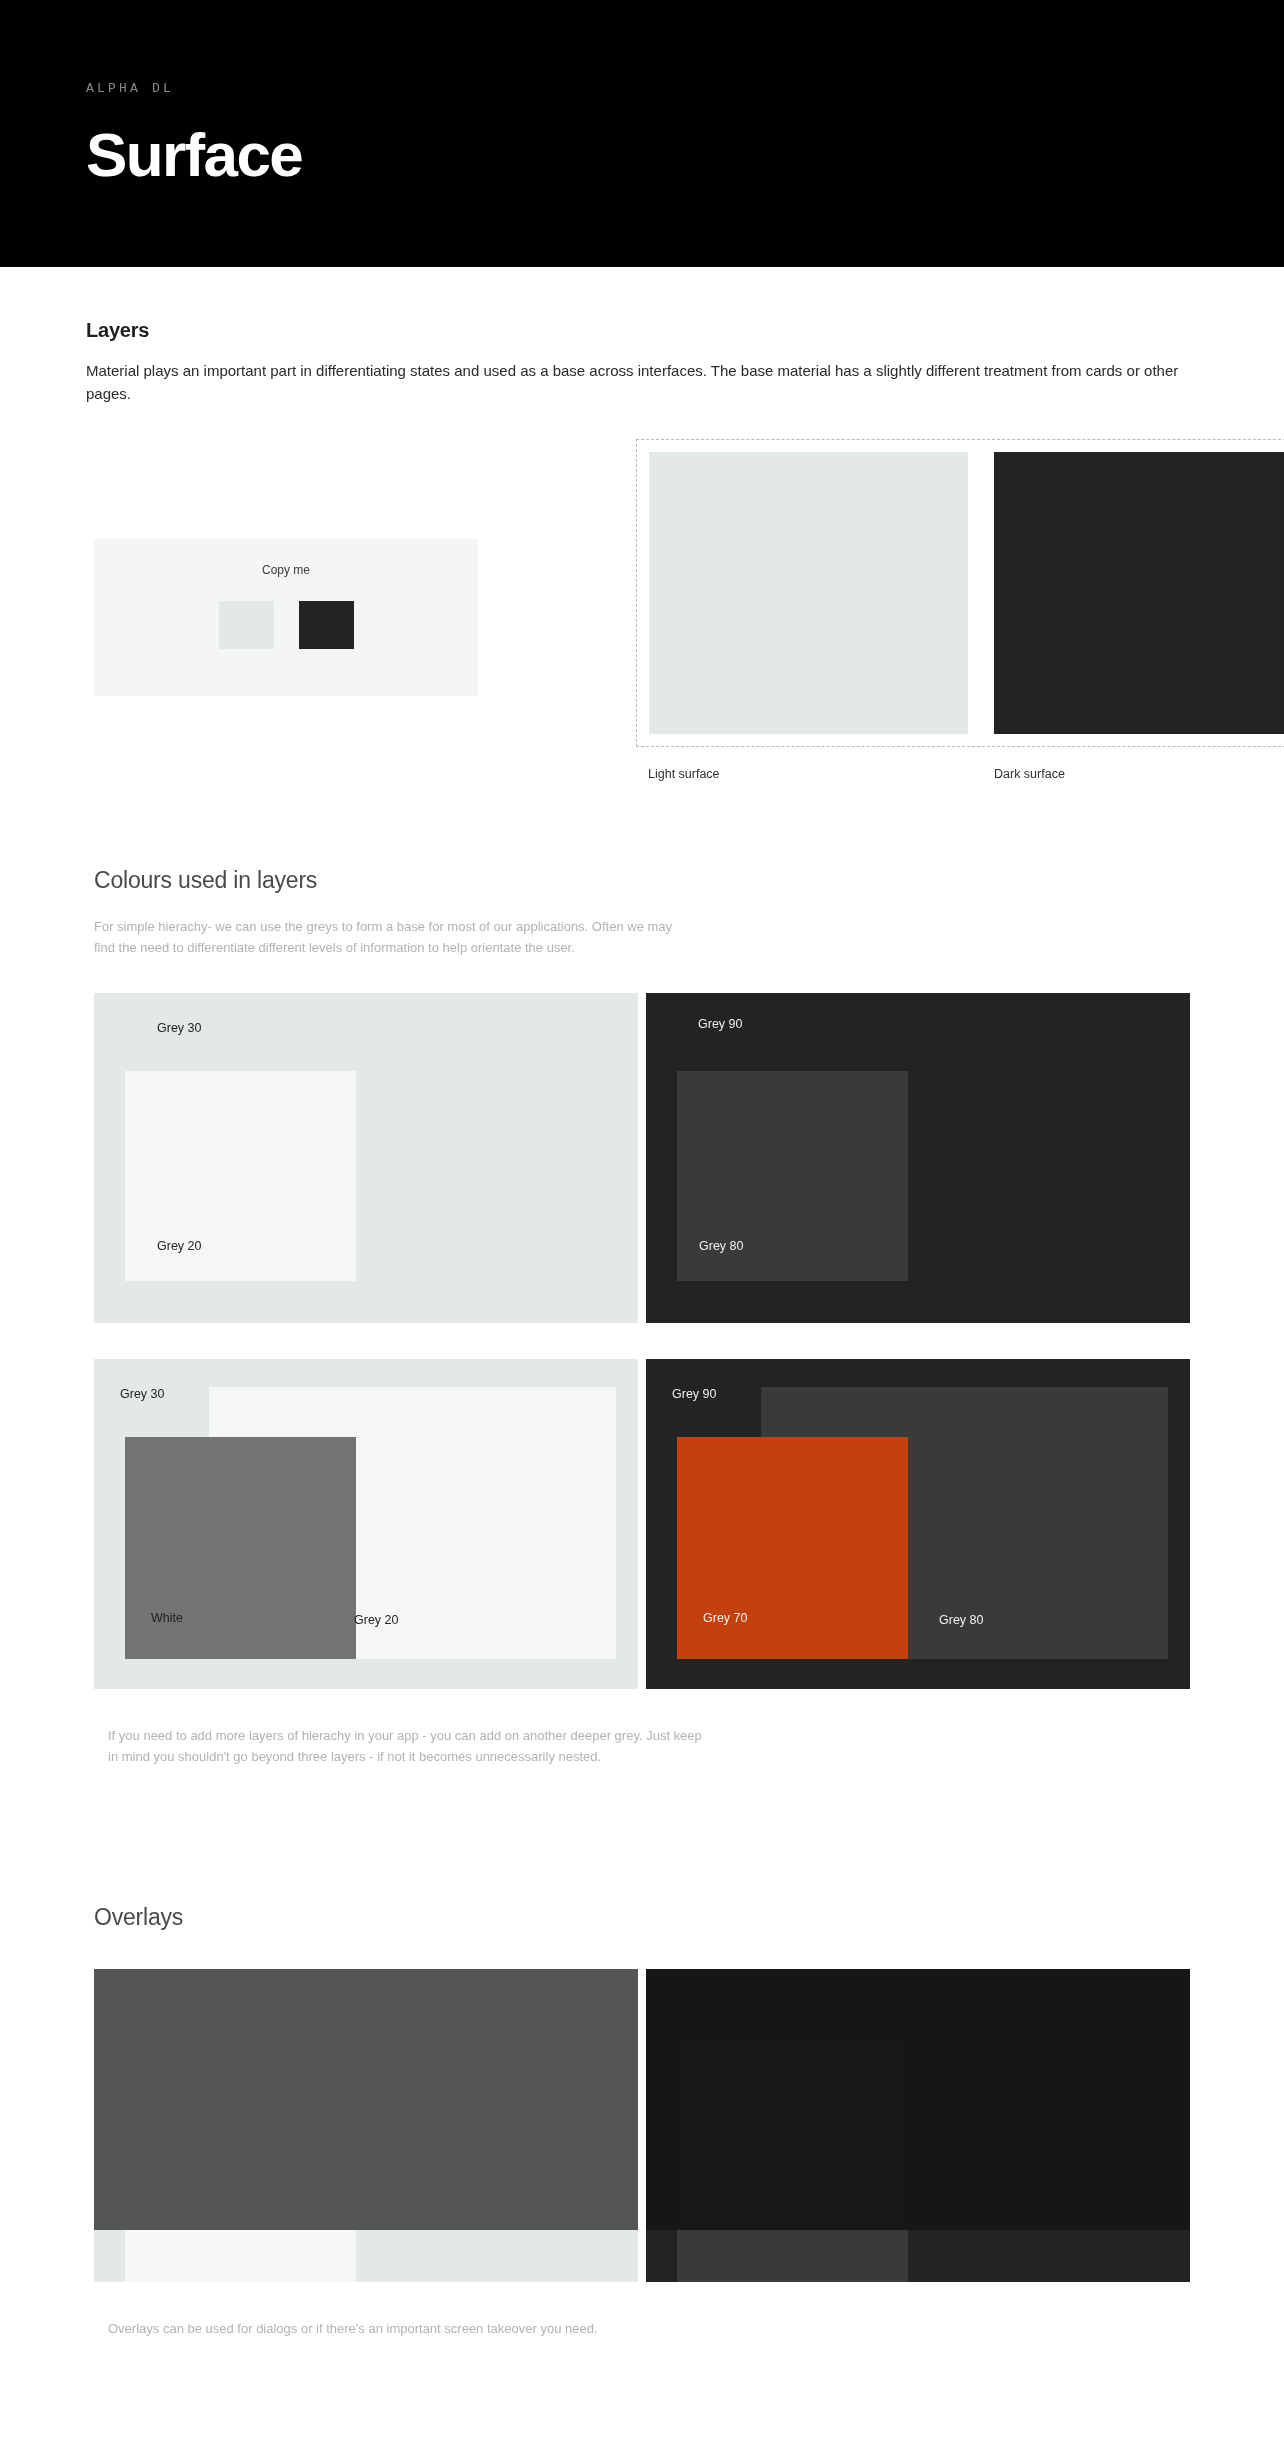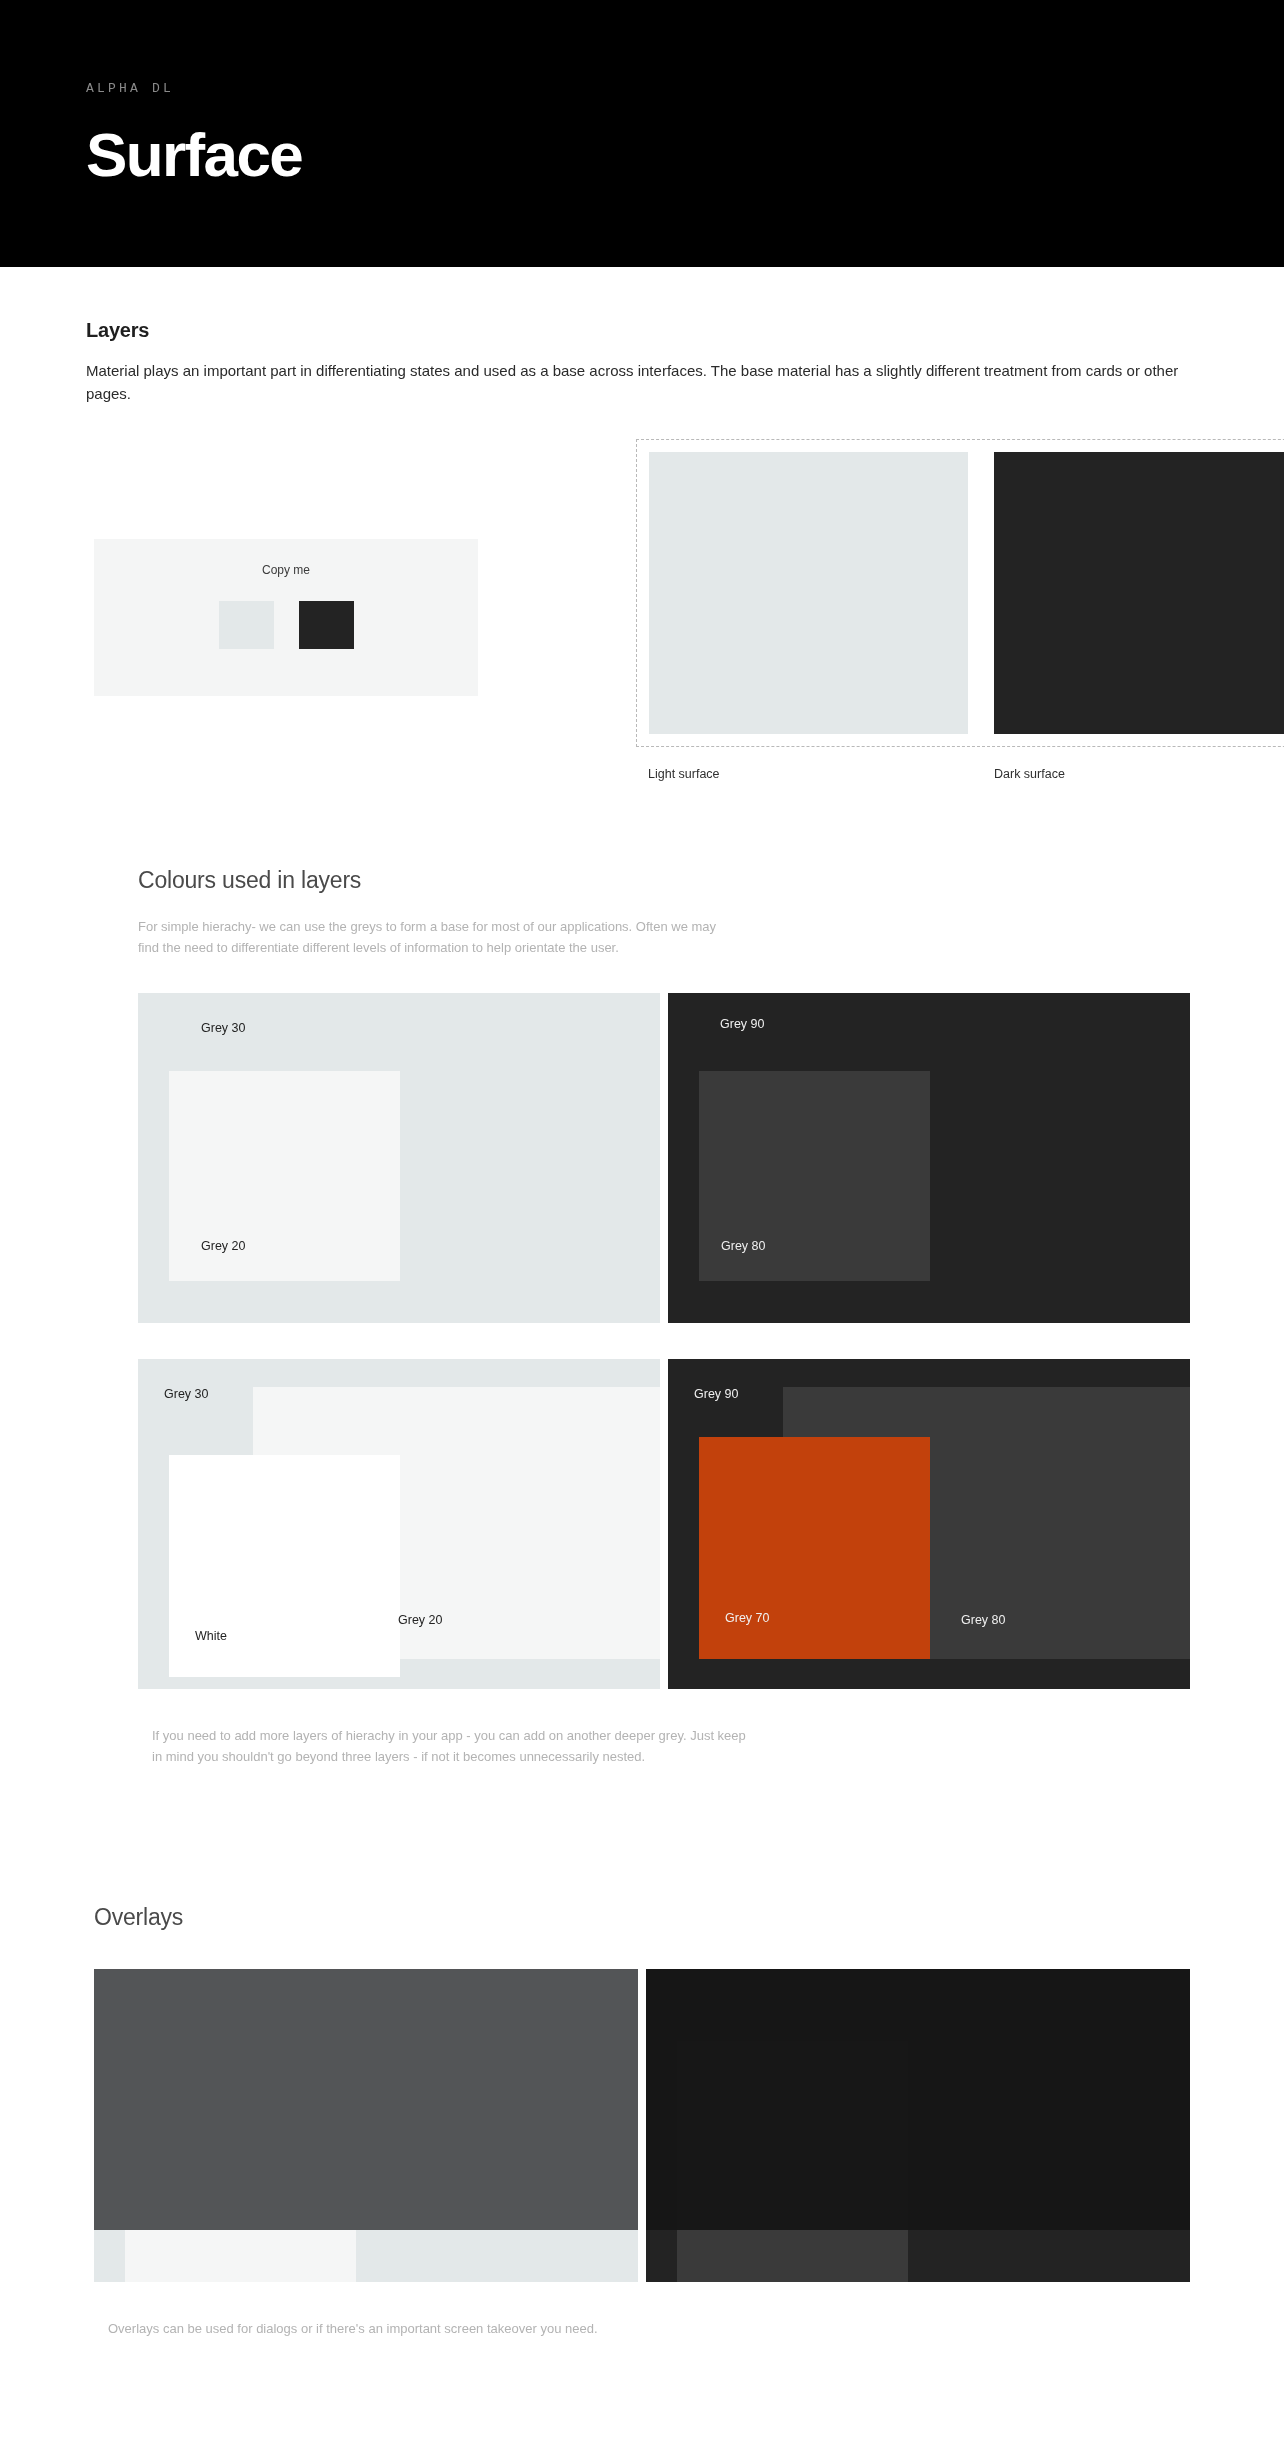--- a/index.html
+++ b/index.html
@@ -138,21 +138,21 @@
     gap:26px;
   }
   .surf-label {
     width:320px;
     font-size:12.5px;
     color:#2f2f2f;
   }
 
   
   .colours { padding-top:16px; padding-bottom:40px; }
-  .colours .sec-inner { padding:0 94px;margin-left:44px; }
+  .colours .sec-inner { padding:0 94px; }
   .colours .h2-grey { margin-bottom:22px; }
   .colours .body-muted { margin-bottom:34px; }
 
   .swatch-row {
     display:flex;
     gap:8px;
     margin-bottom:36px;
   }
   .panel {
     position:relative;
@@ -189,23 +189,23 @@
 
   
   .r2l-mid {
     position:absolute;
     left:115px; top:28px;
     width:407px; height:272px;
     background:#f5f6f6;
   }
   .r2l-top {
     position:absolute;
-    left:31px; top:96px;
+    left:31px; top:78px;
     width:231px; height:222px;
-    background:#ffffff;
+    background:#737373;
   }
   
   .r2d-mid {
     position:absolute;
     left:115px; top:28px;
     width:407px; height:272px;
     background:#3a3a3a;
   }
   .r2d-top {
     position:absolute;

